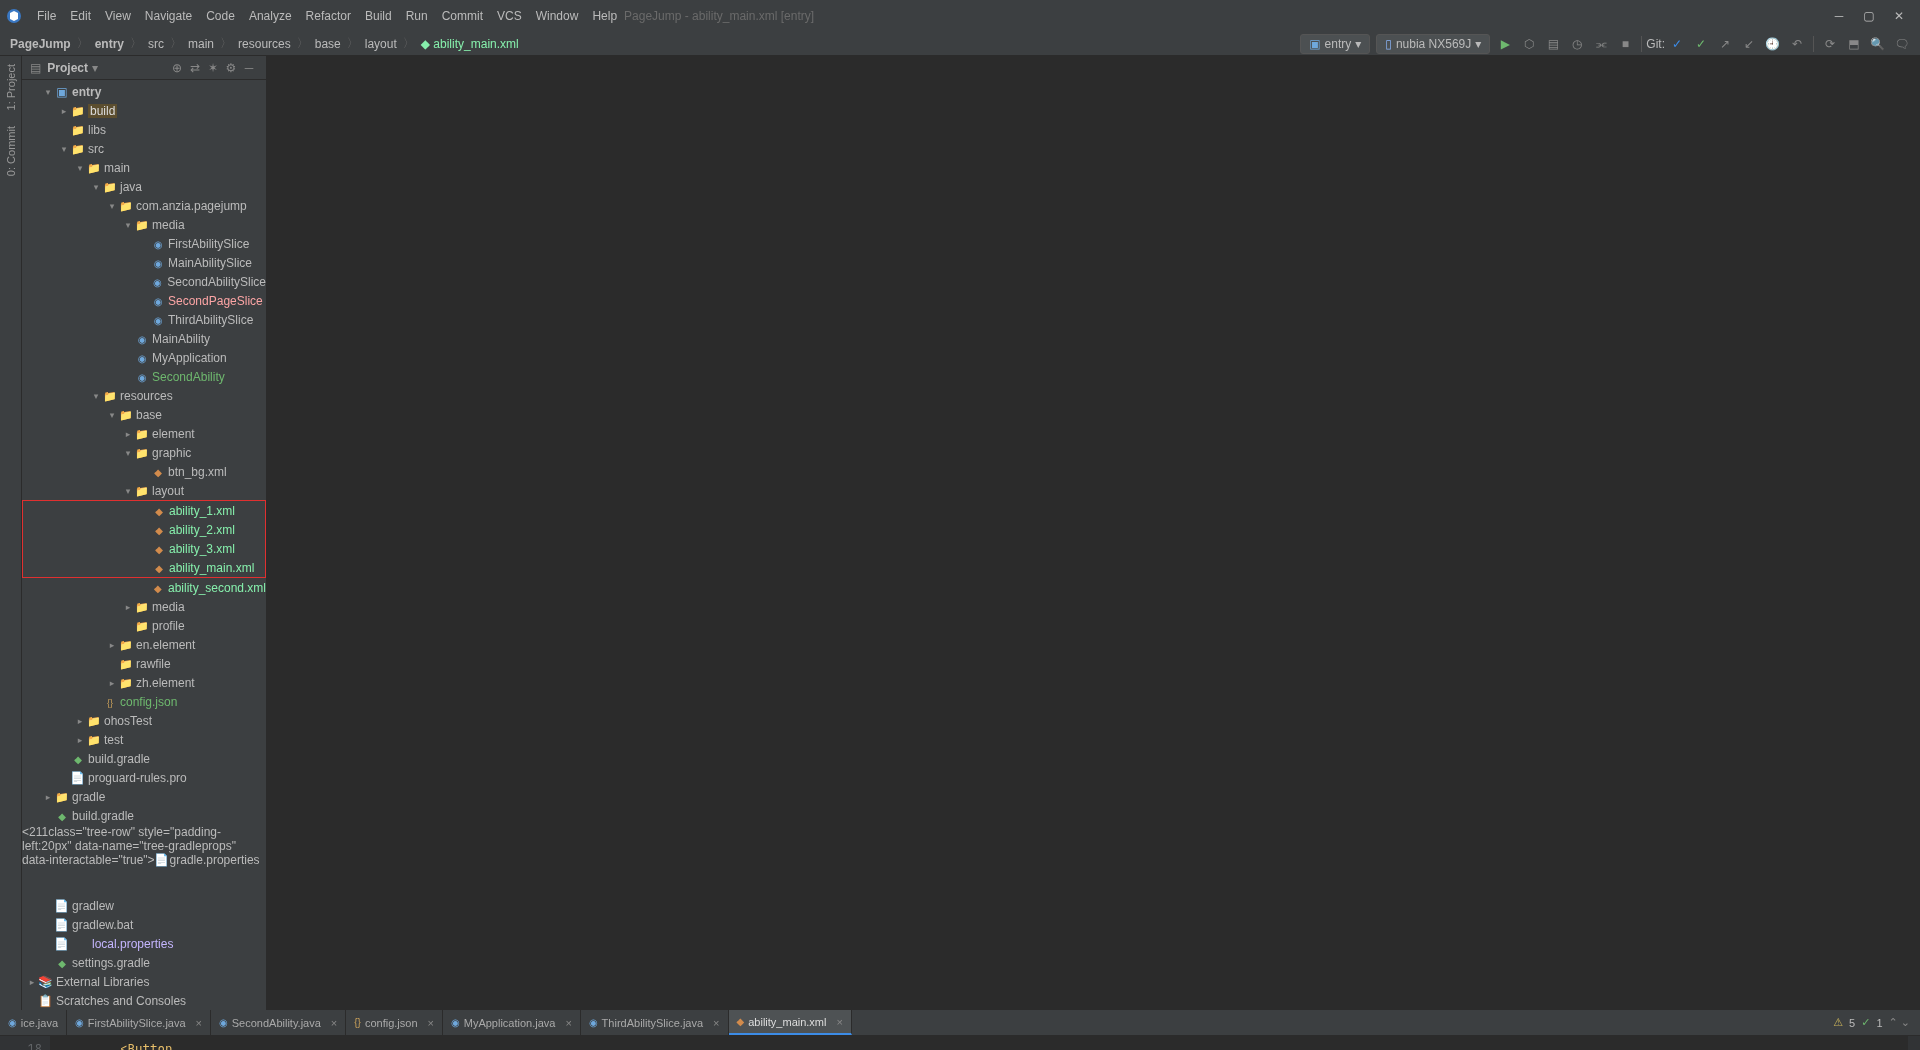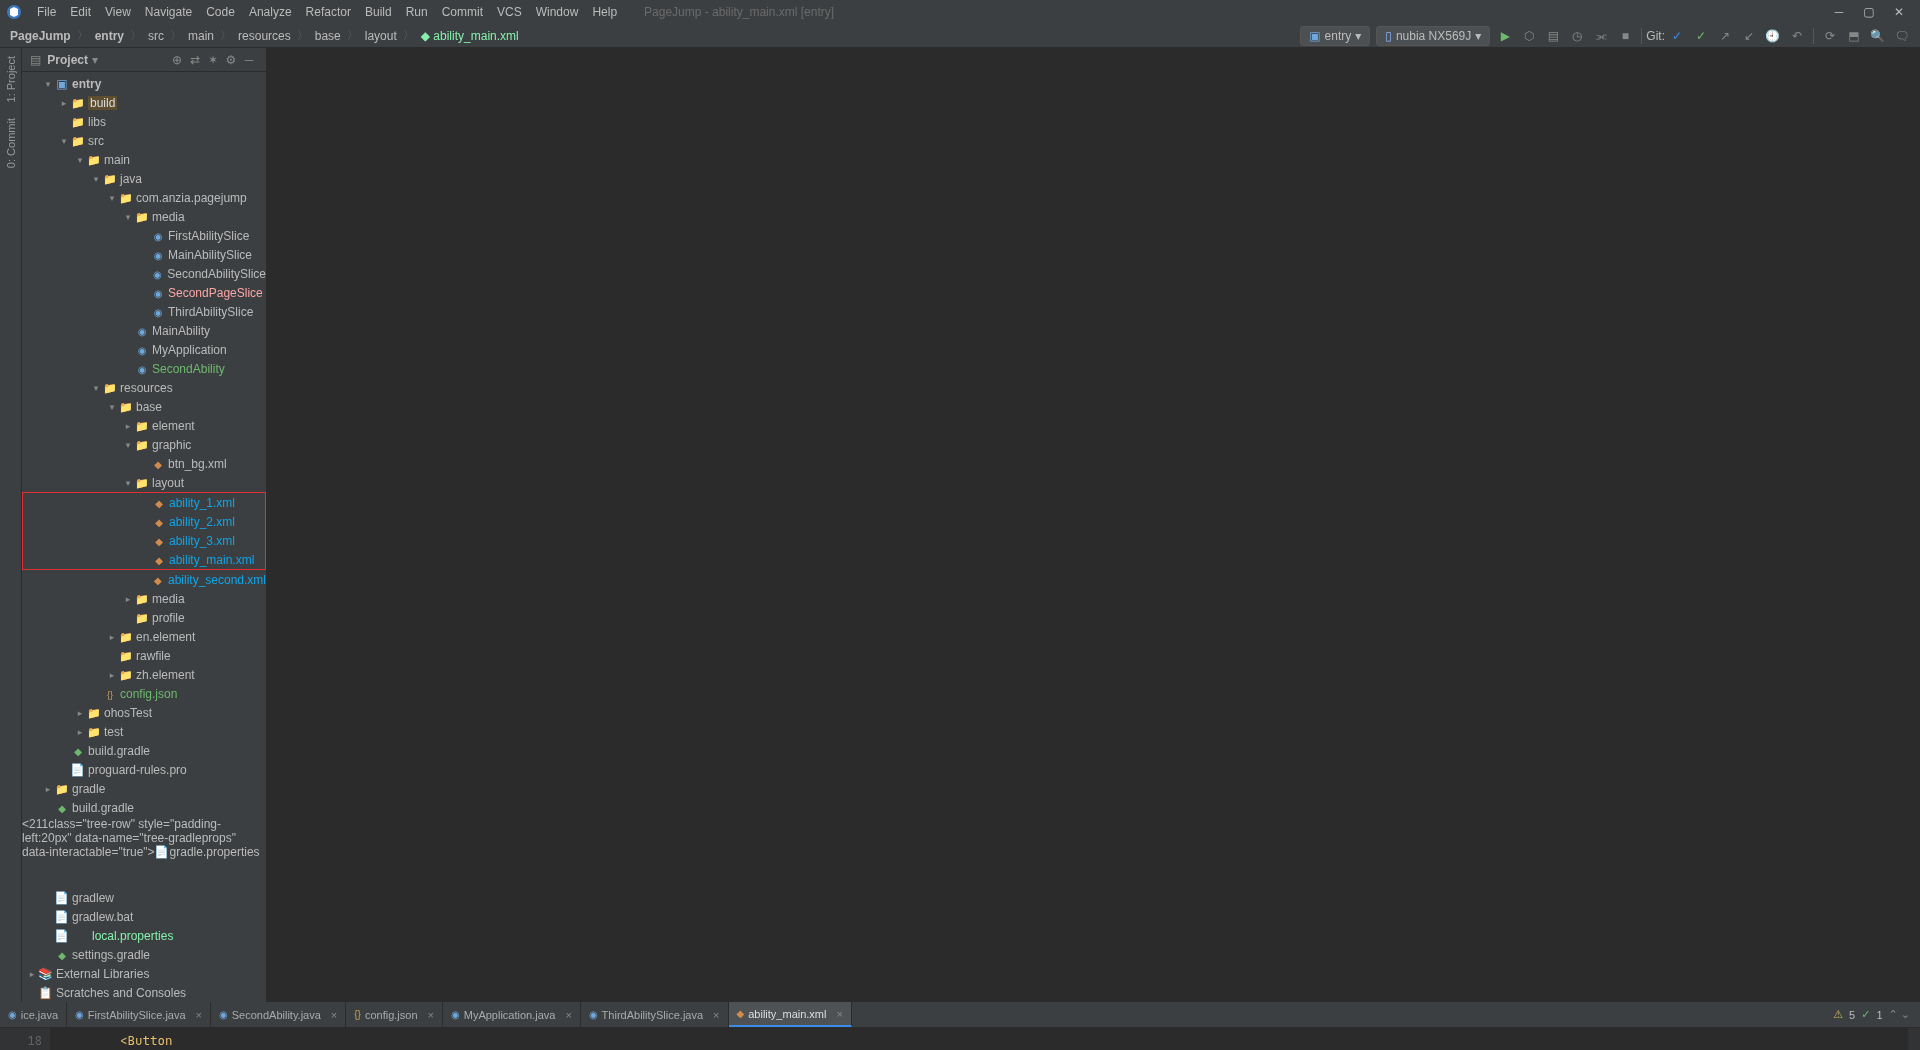--- a/index.html
+++ b/index.html
@@ -1,22 +1,22 @@
 <!DOCTYPE html>
 <html><head>
 <meta charset="utf-8">
 <style>
 * { margin: 0; padding: 0; box-sizing: border-box; }
 body { font-family: "Segoe UI", Arial, sans-serif; font-size: 12px; background: #2b2b2b; color: #bbb; overflow: hidden; width: 1920px; height: 1050px; }
 
 
-.menubar { height: 24px; background: #3c3f41; display: flex; align-items: center; padding: 8px 6px; color: #bbb; }
+.menubar { height: 24px; background: #3c3f41; display: flex; align-items: center; padding: 16px 6px; color: #bbb; }
 .menubar .logo { width: 16px; height: 16px; margin-right: 8px; }
 .menubar .menu-item { padding: 0 7px; cursor: pointer; }
-.menubar .title-path { margin-left: 20px; color: #6a6a6a; }
+.menubar .title-path { color: #6a6a6a; }
 .menubar .spacer { flex: 1; }
 .menubar .win-btn { width: 30px; text-align: center; padding: 0 6px; color: #bbb; }
 
 
 .navbar { height: 24px; background: #3c3f41; display: flex; align-items: center; padding: 0 6px; border-bottom: 1px solid #2b2b2b; }
 .navbar .crumb { padding: 0 4px; }
 .navbar .sep { color: #666; padding: 0 2px; }
 .navbar .spacer { flex: 1; }
 .navbar .combo { background: #4c5052; border: 1px solid #555; padding: 2px 8px; border-radius: 3px; margin: 0 3px; display: inline-flex; align-items: center; gap: 4px; }
 .navbar .icon-btn { width: 22px; height: 22px; display: inline-flex; align-items: center; justify-content: center; color: #888; margin: 0 1px; }
@@ -35,23 +35,23 @@
 .panel-header .title { font-weight: bold; }
 .panel-header .spacer { flex: 1; }
 .panel-header .hicon { width: 18px; text-align: center; color: #888; }
 .tree { overflow-y: auto; flex: 1; padding: 2px 0; }
 .tree-row { display: flex; align-items: center; height: 19px; padding-left: 4px; white-space: nowrap; cursor: pointer; }
 .tree-row .exp { width: 12px; text-align: center; color: #888; font-size: 9px; }
 .tree-row .ticon { width: 16px; text-align: center; margin-right: 2px; }
 .tree-row .label { }
 .tc-module { color: #bbb; font-weight: bold; }
 .tc-hl { background: #5c4e2f; color: #ddd; padding: 0 2px; }
-.tc-xml-hl { color: #0ea5e9; }
+.tc-xml-hl { color: #86efac; }
 .tc-json { color: #6eb86e; }
-.tc-local { color: #86efac; padding-left: 20px; }
+.tc-local { color: #c4b5fd; padding-left: 20px; }
 .ic-folder::before { content: "📁"; font-size: 11px; }
 .ic-module::before { content: "▣"; color: #6fa8dc; }
 .ic-java::before { content: "◉"; color: #6fa8dc; font-size: 10px; }
 .ic-xml::before { content: "◆"; color: #d28b4c; font-size: 10px; }
 .ic-json::before { content: "{}"; color: #c9a05a; font-size: 9px; }
 .ic-gradle::before { content: "◆"; color: #6eb86e; font-size: 10px; }
 
 
 .red-box { border: 1px solid #e03030; }
 

